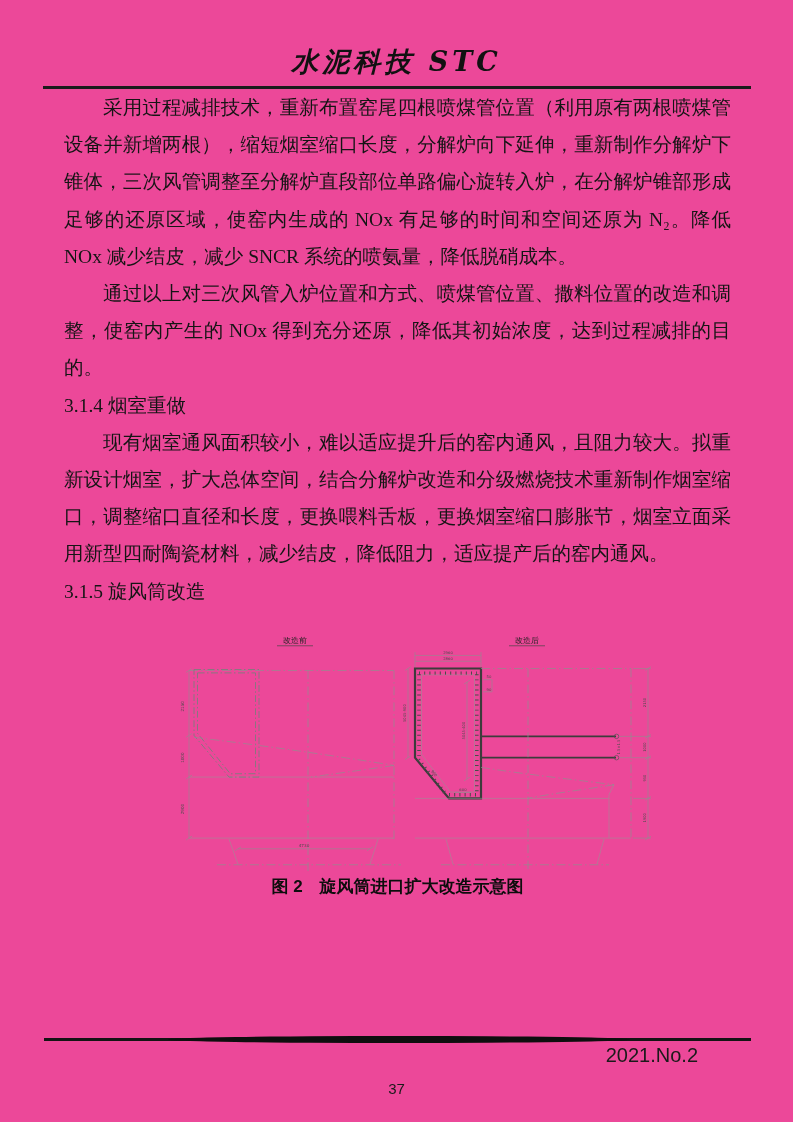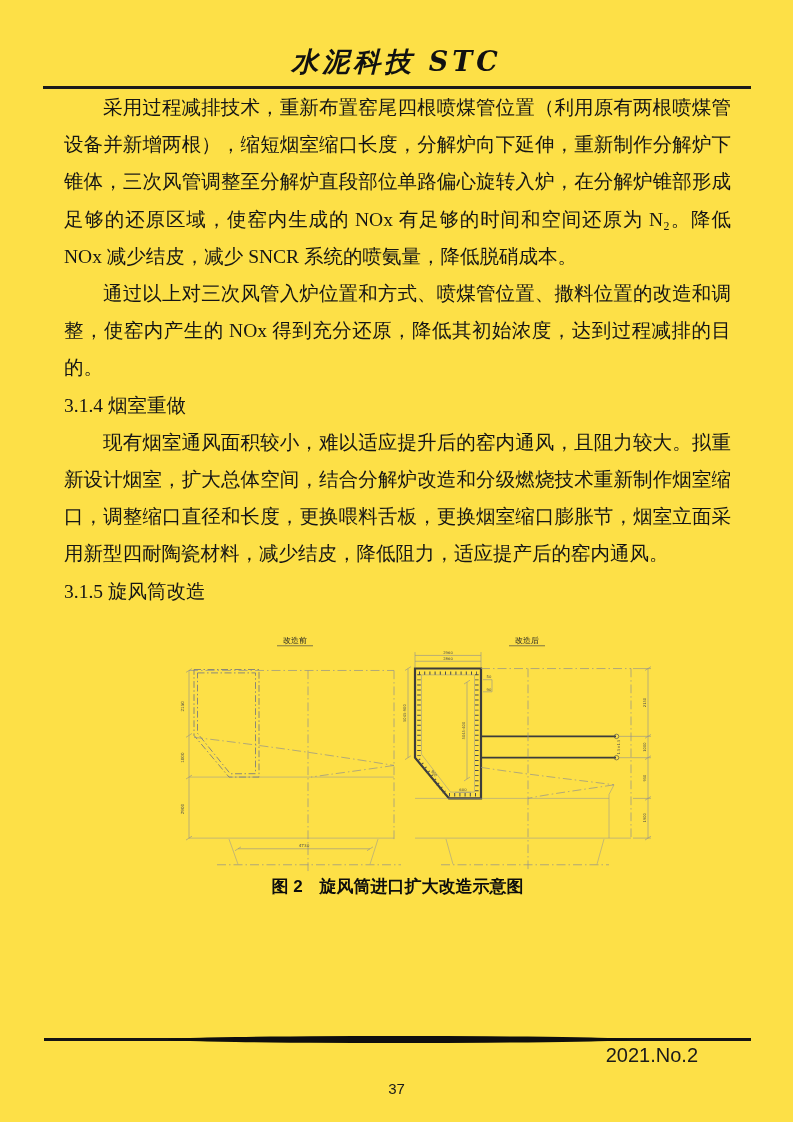--- a/index.html
+++ b/index.html
@@ -1,17 +1,17 @@
 <!DOCTYPE html>
 <html><head>
 <meta charset="utf-8">
 <style>
   html,body{margin:0;padding:0;background:#9a9a9a;}
   .page{
-    position:relative;width:793px;height:1122px;background:#fde047;
+    position:relative;width:793px;height:1122px;background:#ec4899;
     margin:0 auto;overflow:hidden;
     font-family:"Liberation Serif", serif;color:#151515;
   }
   .journal-title{
     position:absolute;top:44px;left:0;right:0;text-align:center;
     font-family:"DejaVu Serif", serif;font-style:italic;font-weight:700;
     font-size:27px;letter-spacing:4px;color:#111;
   }
   .header-rule{position:absolute;top:86px;left:43px;width:708px;height:2.6px;background:#1b1b1b;}
   .body-text{

